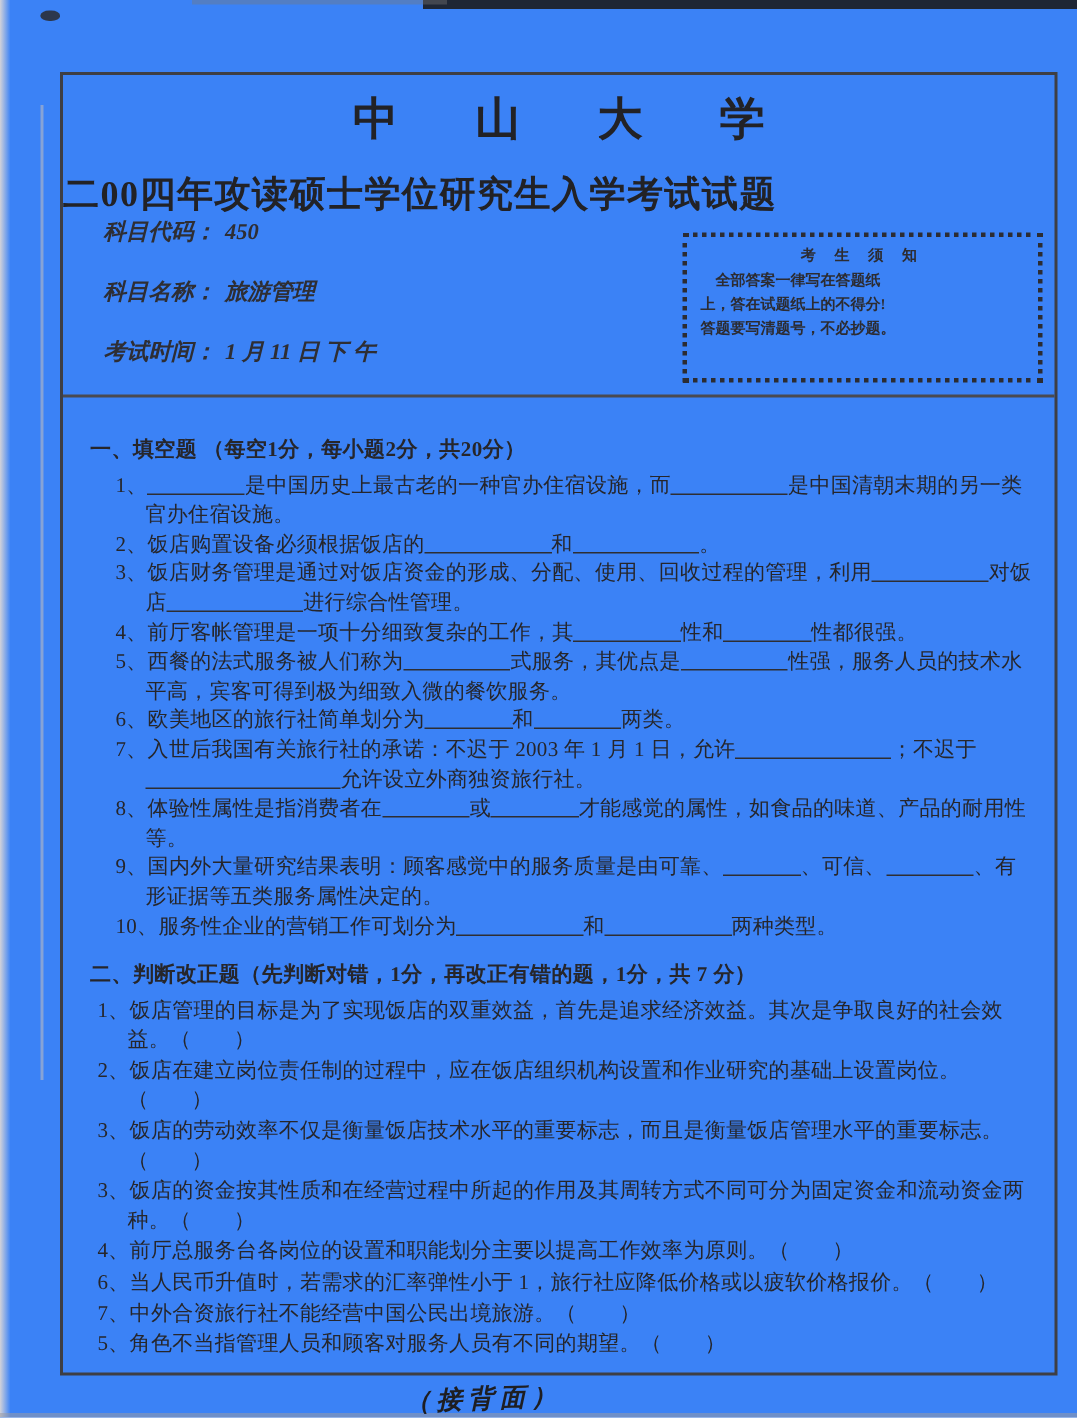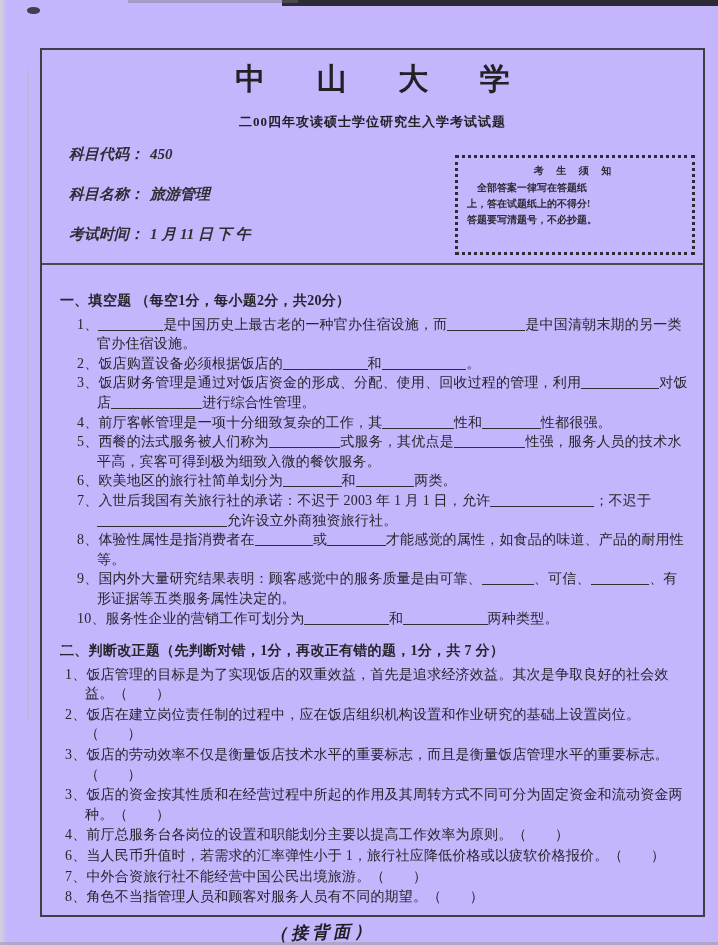--- a/index.html
+++ b/index.html
@@ -3,21 +3,21 @@
 <meta charset="utf-8">
 <style>
   * { margin:0; padding:0; box-sizing:border-box; }
   html,body { background:#e4e4e8; }
   body { font-family:"Liberation Serif","DejaVu Serif",serif; }
 
   .page {
     position:relative;
     width:718px; height:945px;
     margin:0 auto;
-    background:#c4b5fd;
+    background:#3b82f6;
     overflow:hidden;
     color:#2a2a2f;
   }
 
   
   .artifact { position:absolute; }
   .artifact-top-band { top:0; left:282px; width:436px; height:6px; background:#1c1c20; opacity:.9; }
   .artifact-top-thin { top:0; left:128px; width:170px; height:3px; background:#777; opacity:.4; }
   .artifact-topleft-blob { top:7px; left:27px; width:13px; height:7px; background:#2a2a2e; border-radius:45%; opacity:.85; }
   .artifact-left-strip { top:0; left:0; width:7px; height:945px; background:linear-gradient(to right,#d2d2d9,rgba(210,210,217,0)); }
@@ -34,22 +34,22 @@
 
   .box-header { position:relative; height:215px; border-bottom:2px solid #4a4a50; }
 
   .univ-title {
     padding-top:9px; text-align:center;
     font-size:30px; font-weight:bold;
     letter-spacing:22px; text-indent:22px;
     color:#222226;
   }
   .exam-title {
-    margin-top:13px; text-align:center;
-    font-size:13px; font-weight:bold; letter-spacing:1px;
+    margin-top:13px; text-align:left;
+    font-size:24px; font-weight:bold; letter-spacing:1px;
     color:#222226;
   }
 
   .meta { position:absolute; left:27px; top:95px; font-size:15px; font-weight:bold; color:#2e2e34;font-style:italic; }
   .meta-row { height:18px; margin-bottom:22px; white-space:nowrap; }
   .meta-row .val { margin-left:6px; }
 
   .notice-box {
     position:absolute; left:413px; top:105px;
     width:240px; height:100px;
@@ -145,21 +145,21 @@
           </div>
           <div class="section sec-2">
             <div class="section-heading">二、判断改正题（先判断对错，1分，再改正有错的题，1分，共 7 分）</div>
             <div class="q-item">1、饭店管理的目标是为了实现饭店的双重效益，首先是追求经济效益。其次是争取良好的社会效益。（　　）</div>
             <div class="q-item">2、饭店在建立岗位责任制的过程中，应在饭店组织机构设置和作业研究的基础上设置岗位。（　　）</div>
             <div class="q-item">3、饭店的劳动效率不仅是衡量饭店技术水平的重要标志，而且是衡量饭店管理水平的重要标志。（　　）</div>
             <div class="q-item">3、饭店的资金按其性质和在经营过程中所起的作用及其周转方式不同可分为固定资金和流动资金两种。（　　）</div>
             <div class="q-item">4、前厅总服务台各岗位的设置和职能划分主要以提高工作效率为原则。（　　）</div>
             <div class="q-item">6、当人民币升值时，若需求的汇率弹性小于 1，旅行社应降低价格或以疲软价格报价。（　　）</div>
             <div class="q-item">7、中外合资旅行社不能经营中国公民出境旅游。（　　）</div>
-            <div class="q-item">8、角色不当指管理人员和顾客对服务人员有不同的期望。（　　）</div>
+            <div class="q-item">5、角色不当指管理人员和顾客对服务人员有不同的期望。（　　）</div>
           </div>
         </div>
       <span class="handwritten-note">（接背面）</span>
     </div>
 
   </div>
 
   <div class="page-footer">
     <span class="left">考试完毕，试题和草稿纸随答题纸一起交回。</span>
     <span class="right">第1页 共2 页</span>

